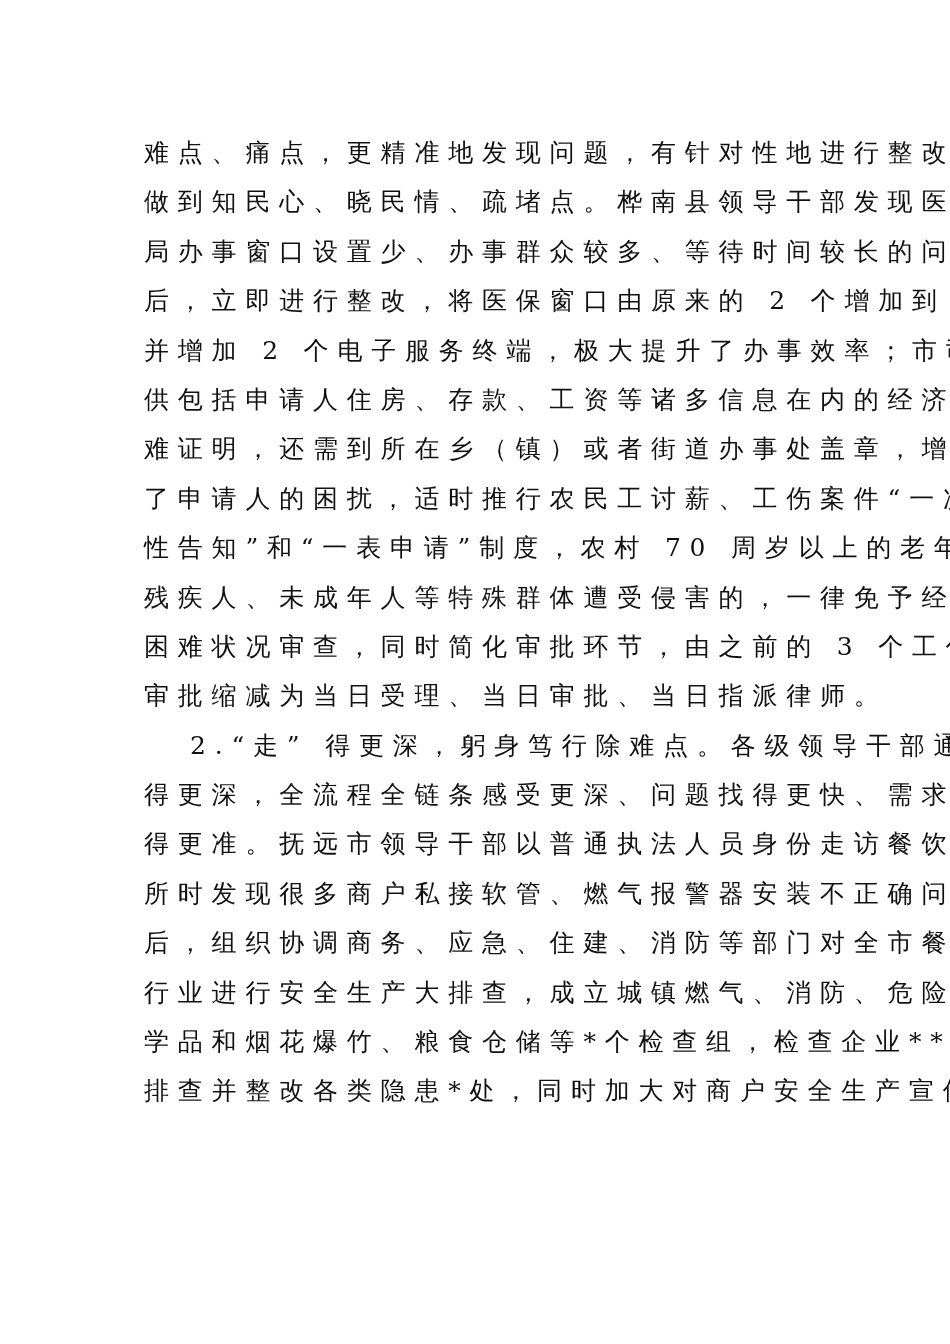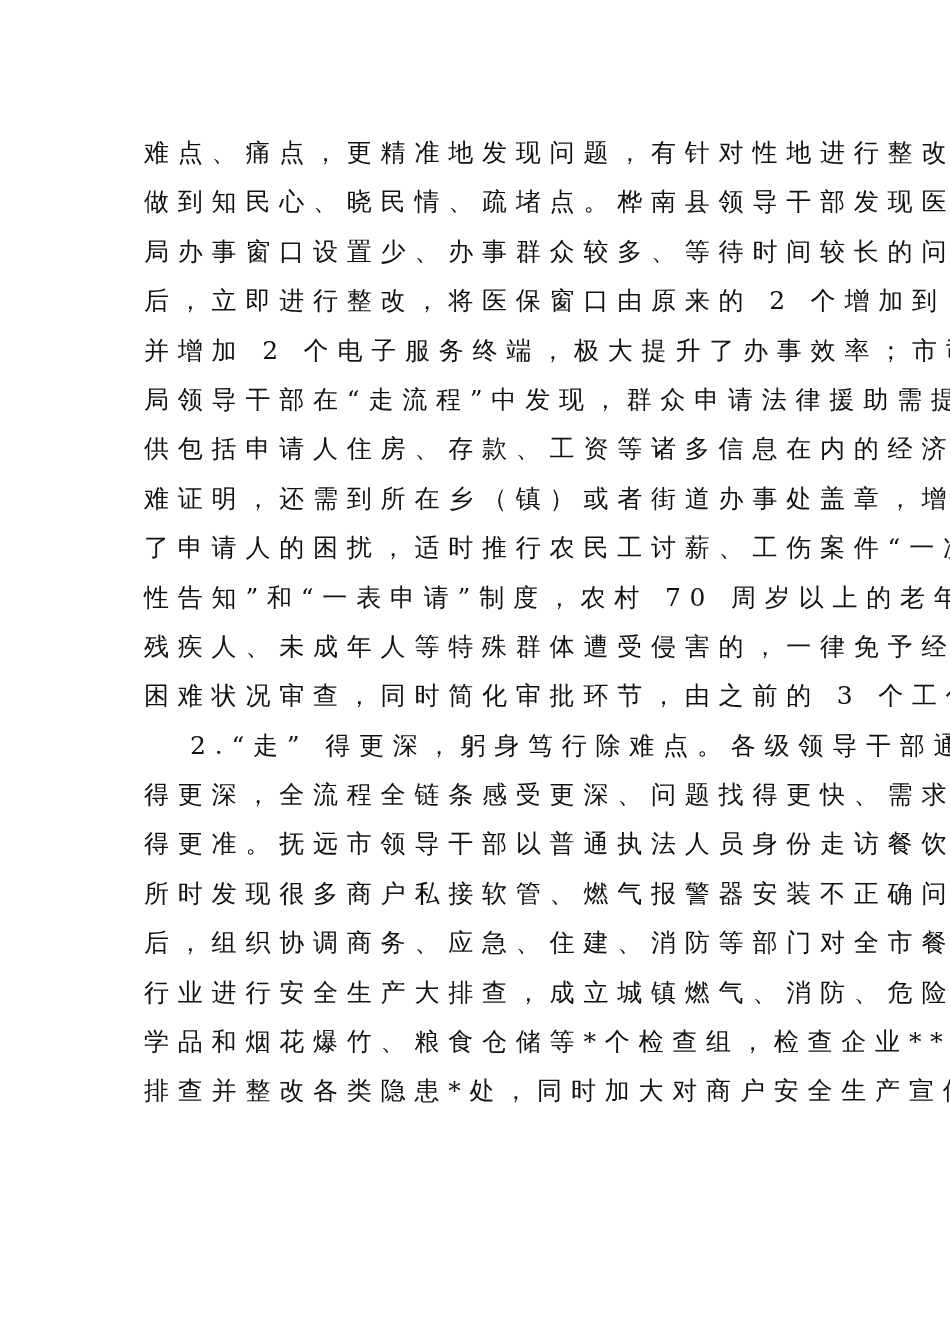--- a/index.html
+++ b/index.html
@@ -43,27 +43,27 @@
 </head>
 <body>
 
 <div class="page">
   <div class="text-block">
     <div class="line">难点、痛点，更精准地发现问题，有针对性地进行整改，</div>
     <div class="line">做到知民心、晓民情、疏堵点。桦南县领导干部发现医保</div>
     <div class="line">局办事窗口设置少、办事群众较多、等待时间较长的问题</div>
     <div class="line">后，立即进行整改，将医保窗口由原来的 2 个增加到 4 个，</div>
     <div class="line">并增加 2 个电子服务终端，极大提升了办事效率；市司法</div>
-    <div class="line">局领导干部在“走流程”中发现，群众申请法律援助需提</div>
     <div class="line">供包括申请人住房、存款、工资等诸多信息在内的经济困</div>
     <div class="line">难证明，还需到所在乡（镇）或者街道办事处盖章，增加</div>
     <div class="line">了申请人的困扰，适时推行农民工讨薪、工伤案件“一次</div>
     <div class="line">性告知”和“一表申请”制度，农村 70 周岁以上的老年人、</div>
     <div class="line">残疾人、未成年人等特殊群体遭受侵害的，一律免予经济</div>
     <div class="line">困难状况审查，同时简化审批环节，由之前的 3 个工作日</div>
+    <div class="line">审批缩减为当日受理、当日审批、当日指派律师。</div>
     <div class="line indent">2.“走” 得更深，躬身笃行除难点。各级领导干部通过</div>
     <div class="line">得更深，全流程全链条感受更深、问题找得更快、需求摸</div>
     <div class="line">得更准。抚远市领导干部以普通执法人员身份走访餐饮场</div>
     <div class="line">所时发现很多商户私接软管、燃气报警器安装不正确问题</div>
     <div class="line">后，组织协调商务、应急、住建、消防等部门对全市餐饮</div>
     <div class="line">行业进行安全生产大排查，成立城镇燃气、消防、危险化</div>
     <div class="line">学品和烟花爆竹、粮食仓储等*个检查组，检查企业**家次，</div>
     <div class="line">排查并整改各类隐患*处，同时加大对商户安全生产宣传力</div>
   </div>
 </div>

